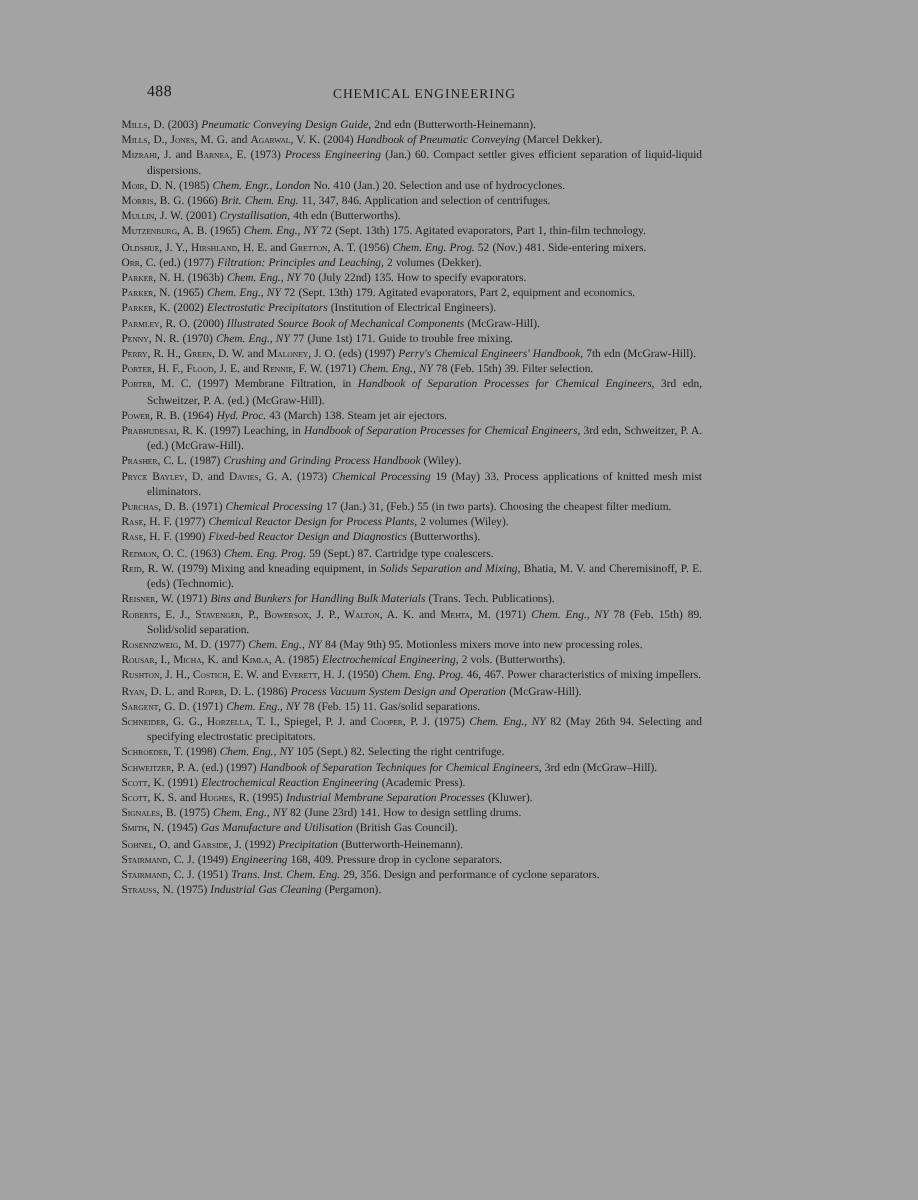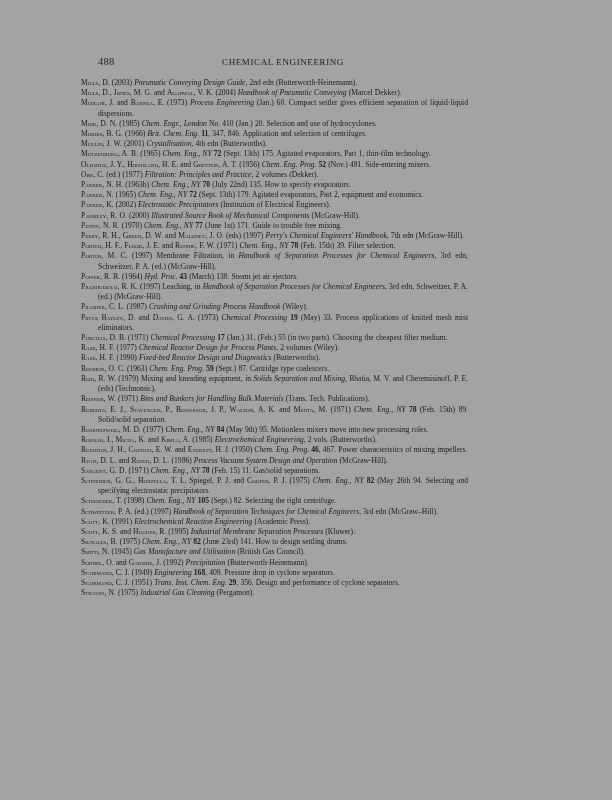--- a/index.html
+++ b/index.html
@@ -47,41 +47,41 @@
   .ref-list p {
     margin: 0;
     font-size: 7.6px;
     line-height: 10.2px;
     text-align: justify;
     text-indent: -17px;
     word-spacing: 0.2px;
   }
   .sc { font-variant: small-caps; }
   .it { font-style: italic; }
-  .bd { font-weight: bold; margin-top: 16px; }
+  .bd { font-weight: normal; margin-top: 16px; }
 </style>
 </head>
 <body>
 
 <div class="page">
   <div class="content">
     <div class="running-head">
       <span class="page-number">488</span>
       <div class="running-title">CHEMICAL ENGINEERING</div>
     </div>
     <div class="ref-list">
         <p><span class="sc">Mills, D.</span><span> (2003) </span><span class="it">Pneumatic Conveying Design Guide</span><span>, 2nd edn (Butterworth-Heinemann).</span></p>
         <p><span class="sc">Mills, D., Jones, M. G.</span><span> and </span><span class="sc">Agarwal, V. K.</span><span> (2004) </span><span class="it">Handbook of Pneumatic Conveying</span><span> (Marcel Dekker).</span></p>
         <p><span class="sc">Mizrahi, J.</span><span> and </span><span class="sc">Barnea, E.</span><span> (1973) </span><span class="it">Process Engineering</span><span> (Jan.) 60. Compact settler gives efficient separation of liquid-liquid dispersions.</span></p>
         <p><span class="sc">Moir, D. N.</span><span> (1985) </span><span class="it">Chem. Engr., London</span><span> No. 410 (Jan.) 20. Selection and use of hydrocyclones.</span></p>
         <p><span class="sc">Morris, B. G.</span><span> (1966) </span><span class="it">Brit. Chem. Eng.</span><span> </span><span class="bd">11</span><span>, 347, 846. Application and selection of centrifuges.</span></p>
         <p><span class="sc">Mullin, J. W.</span><span> (2001) </span><span class="it">Crystallisation</span><span>, 4th edn (Butterworths).</span></p>
         <p><span class="sc">Mutzenburg, A. B.</span><span> (1965) </span><span class="it">Chem. Eng., NY</span><span> </span><span class="bd">72</span><span> (Sept. 13th) 175. Agitated evaporators, Part 1, thin-film technology.</span></p>
         <p><span class="sc">Oldshue, J. Y., Hirshland, H. E.</span><span> and </span><span class="sc">Gretton, A. T.</span><span> (1956) </span><span class="it">Chem. Eng. Prog.</span><span> </span><span class="bd">52</span><span> (Nov.) 481. Side-entering mixers.</span></p>
-        <p><span class="sc">Orr, C.</span><span> (ed.) (1977) </span><span class="it">Filtration: Principles and Practice</span><span>, 2 volumes (Dekker).</span></p>
+        <p><span class="sc">Orr, C.</span><span> (ed.) (1977) </span><span class="it">Filtration: Principles and Leaching</span><span>, 2 volumes (Dekker).</span></p>
         <p><span class="sc">Parker, N. H.</span><span> (1963b) </span><span class="it">Chem. Eng., NY</span><span> </span><span class="bd">70</span><span> (July 22nd) 135. How to specify evaporators.</span></p>
         <p><span class="sc">Parker, N.</span><span> (1965) </span><span class="it">Chem. Eng., NY</span><span> </span><span class="bd">72</span><span> (Sept. 13th) 179. Agitated evaporators, Part 2, equipment and economics.</span></p>
         <p><span class="sc">Parker, K.</span><span> (2002) </span><span class="it">Electrostatic Precipitators</span><span> (Institution of Electrical Engineers).</span></p>
         <p><span class="sc">Parmley, R. O.</span><span> (2000) </span><span class="it">Illustrated Source Book of Mechanical Components</span><span> (McGraw-Hill).</span></p>
         <p><span class="sc">Penny, N. R.</span><span> (1970) </span><span class="it">Chem. Eng., NY</span><span> </span><span class="bd">77</span><span> (June 1st) 171. Guide to trouble free mixing.</span></p>
         <p><span class="sc">Perry, R. H., Green, D. W.</span><span> and </span><span class="sc">Maloney, J. O.</span><span> (eds) (1997) </span><span class="it">Perry's Chemical Engineers' Handbook</span><span>, 7th edn (McGraw-Hill).</span></p>
         <p><span class="sc">Porter, H. F., Flood, J. E.</span><span> and </span><span class="sc">Rennie, F. W.</span><span> (1971) </span><span class="it">Chem. Eng., NY</span><span> </span><span class="bd">78</span><span> (Feb. 15th) 39. Filter selection.</span></p>
         <p><span class="sc">Porter, M. C.</span><span> (1997) Membrane Filtration, in </span><span class="it">Handbook of Separation Processes for Chemical Engineers</span><span>, 3rd edn, Schweitzer, P. A. (ed.) (McGraw-Hill).</span></p>
         <p><span class="sc">Power, R. B.</span><span> (1964) </span><span class="it">Hyd. Proc.</span><span> </span><span class="bd">43</span><span> (March) 138. Steam jet air ejectors.</span></p>
         <p><span class="sc">Prabhudesai, R. K.</span><span> (1997) Leaching, in </span><span class="it">Handbook of Separation Processes for Chemical Engineers</span><span>, 3rd edn, Schweitzer, P. A. (ed.) (McGraw-Hill).</span></p>

